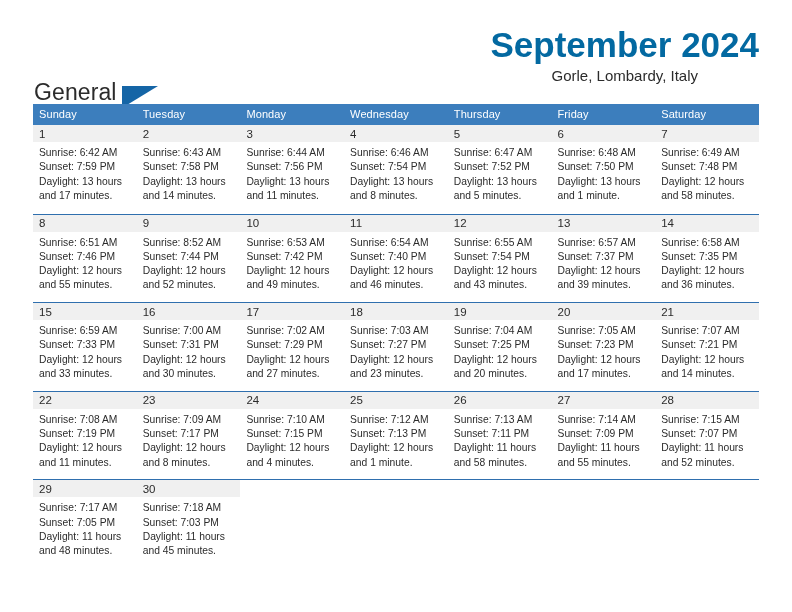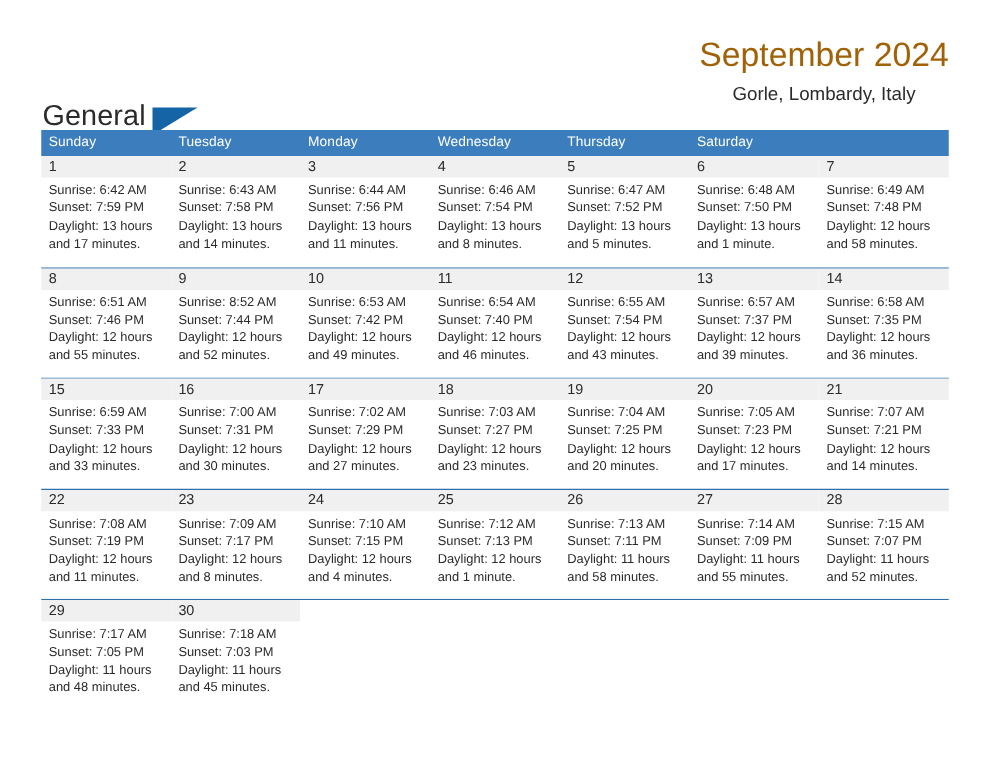--- a/index.html
+++ b/index.html
@@ -66,24 +66,24 @@
     font-weight: 400;
   }
 
   .title-block {
     position: absolute;
     right: 0;
     top: 0;
     text-align: right;
   }
   .cal-title {
-    font-size: 27px;
+    font-size: 35px;
     line-height: 33px;
-    color: #a16207;
-    font-weight: 400;
+    color: #0369a1;
+    font-weight: 700;
     white-space: nowrap;
   }
   .cal-subtitle {
     margin-top: 5px;
     font-size: 15px;
     line-height: 19px;
     color: #2b2b2b;
     font-weight: 400;
     white-space: nowrap;
     text-align: center;
@@ -180,20 +180,21 @@
   </div>
 
   <div class="calendar">
 
     <div class="dow-row">
       <div class="dow-cell">Sunday</div>
       <div class="dow-cell">Tuesday</div>
       <div class="dow-cell">Monday</div>
       <div class="dow-cell">Wednesday</div>
       <div class="dow-cell">Thursday</div>
+      <div class="dow-cell">Friday</div>
       <div class="dow-cell">Saturday</div>
     </div>
 
     <div class="week first">
       <div class="day-cell">
         <div class="day-band">
             <span class="day-number">1</span>
           </div>
         <div class="day-body">
           <div class="day-line">Sunrise: 6:42 AM</div>

